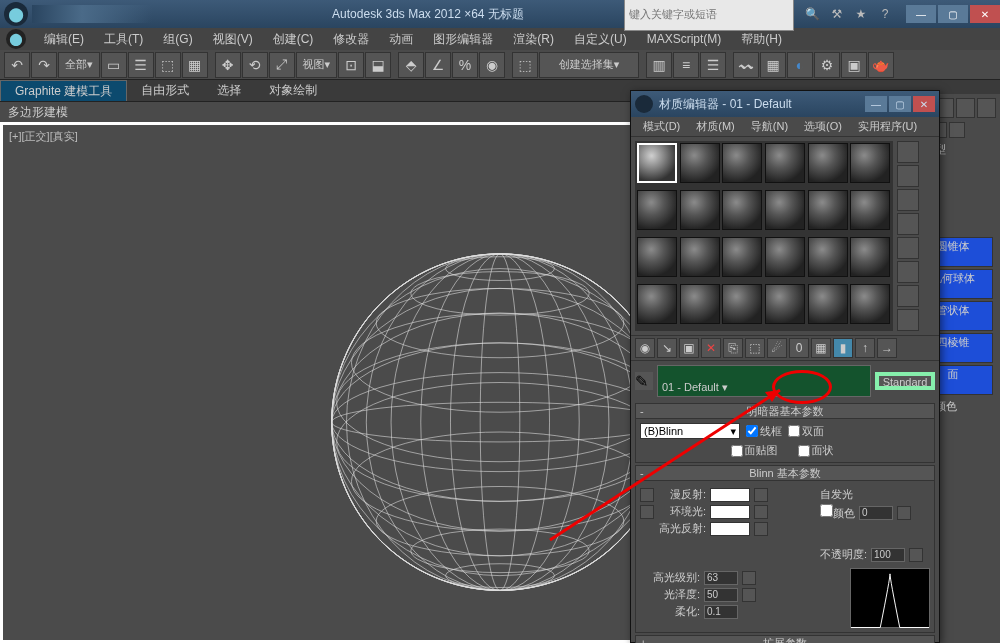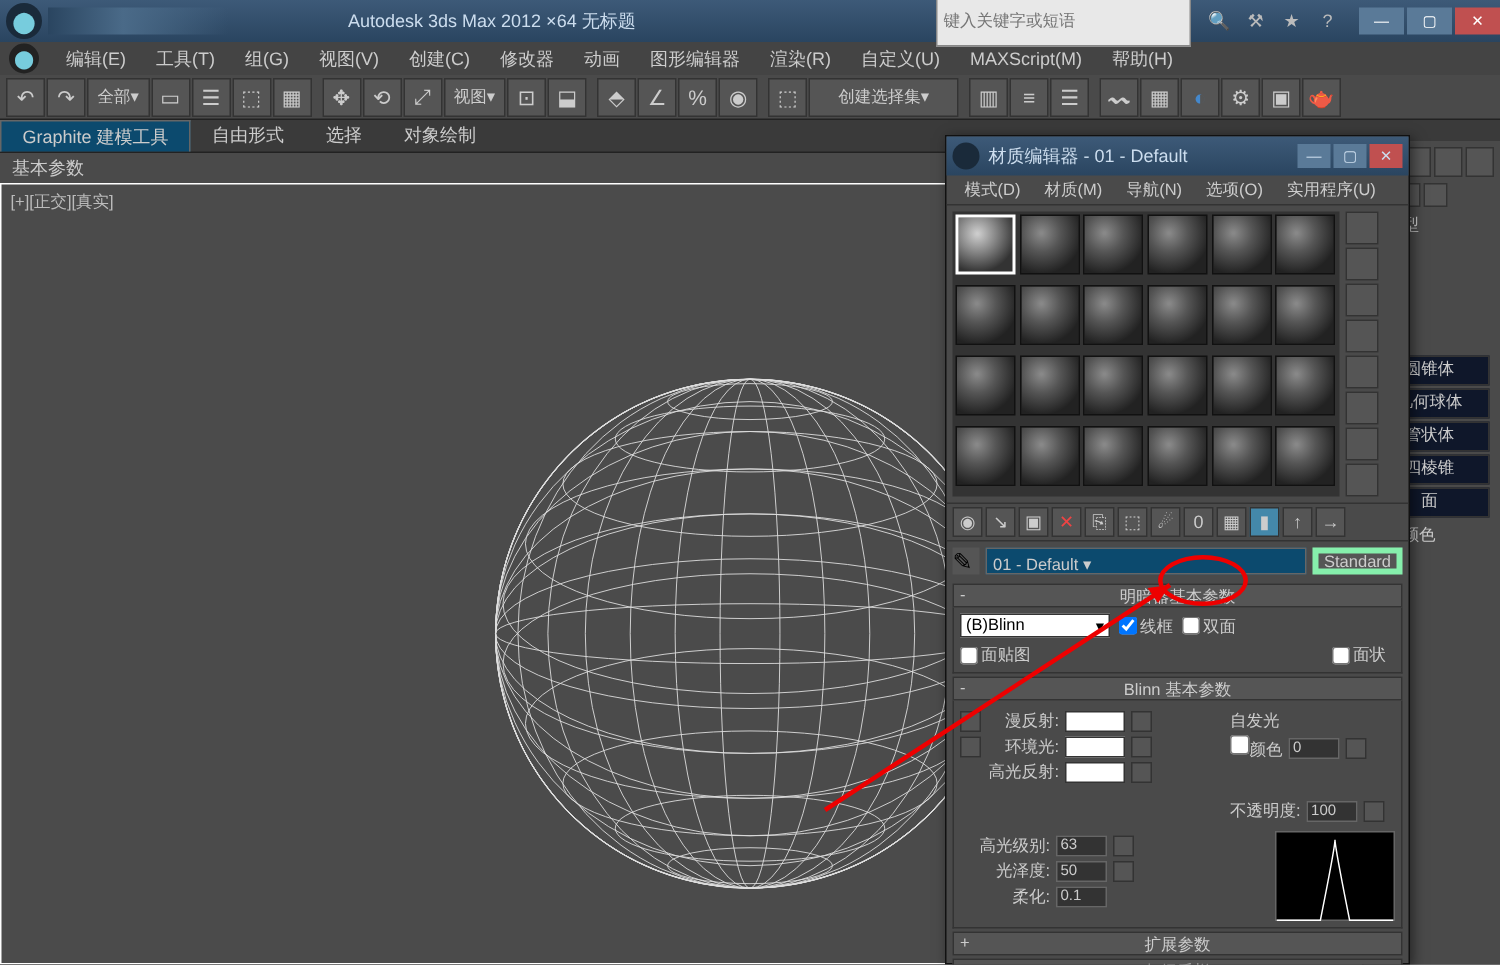--- a/index.html
+++ b/index.html
@@ -2,21 +2,21 @@
 <html><head>
 <meta charset="utf-8">
 <style>
 * { box-sizing: border-box; margin: 0; padding: 0; font-family: "Microsoft YaHei", sans-serif; }
 body { width: 1000px; height: 643px; background: #4a4a4a; overflow: hidden; position: relative; }
 
 
 .titlebar { height: 28px; background: linear-gradient(#3d5a78,#2a4560); display: flex; align-items: center; color: #cde; font-size: 12px; }
 .titlebar .logo { width: 24px; height: 24px; margin: 0 4px; background: #1a2a3a; border-radius: 50%; display: flex; align-items: center; justify-content: center; color: #7cd; font-size: 14px; }
 .titlebar .spacer { width: 200px; background: linear-gradient(90deg,#2a4560 0,#4a6a88 50px, transparent 120px);height:18px;}
-.titlebar .title-text { flex: 1; }
+.titlebar .title-text { flex: 1; text-align: center; }
 .titlebar .search-box { width: 170px; height: 34px; background: #e8e8e8; border: 1px solid #888; font-size: 11px; padding: 0 4px; color: #555;}
 .titlebar .icons { display: flex; gap: 2px; margin: 0 8px; }
 .titlebar .icon-btn { width: 22px; height: 22px; display: flex; align-items: center; justify-content: center; color: #bbb; }
 .titlebar .win-btns { display: flex; }
 .titlebar .win-btn { width: 30px; height: 18px; background: #5a7a98; margin-left: 2px; display:flex;align-items:center;justify-content:center;color:#fff;font-size:10px;}
 .titlebar .win-btn.close{background:#c05050;}
 
 
 .menubar { height: 22px; background: #444; display: flex; align-items: center; padding: 0 6px; gap: 0;}
 .menubar .mi { color: #ccc; font-size: 12px; padding: 0 10px; }
@@ -33,29 +33,29 @@
 
 .ribbon { height: 22px; background: #3a3a3a; display: flex; align-items: center; border-bottom:1px solid #222;}
 .ribbon .tab{ padding: 0 14px; color:#ccc; font-size:12px; height:100%;display:flex;align-items:center;}
 .ribbon .tab.active{background:#0c4a6e;border:1px solid #666;border-bottom:none;}
 
 .ribbon2{height:20px;background:#4a4a4a;display:flex;align-items:center;padding:0 8px;}
 .ribbon2 span{color:#ccc;font-size:12px;}
 
 
 .main-area{position:absolute;left:0;top:122px;right:0;bottom:0;display:flex;}
-.viewport{flex:1;background:#4b4b4b;position:relative;border:1px solid #ffffff;}
+.viewport{flex:1;background:#4b4b4b;position:relative;border:3px solid #ffffff;}
 .viewport .vp-label{position:absolute;top:4px;left:6px;color:#bbb;font-size:11px;}
 
 
 .cmd-panel{position:absolute;right:0;top:94px;width:92px;height:549px;background:#4a4a4a;border-left:1px solid #222;padding:4px; z-index:5;}
 .cmd-panel .tabs{display:flex;gap:2px;margin-bottom:4px;}
 .cmd-panel .ct{width:20px;height:20px;background:#555;border:1px solid #333;}
 .cmd-panel .btns{display:flex;flex-direction:column;gap:2px;margin-top:80px;}
-.cmd-panel .pbtn{width:80px;height:20px;background:#0f172a;border:1px solid #333;color:#ccc;font-size:11px;text-align:center;line-height:16px;}
+.cmd-panel .pbtn{width:80px;height:30px;background:#1d4ed8;border:1px solid #333;color:#ccc;font-size:11px;text-align:center;line-height:16px;}
 .cmd-panel .row{display:flex;gap:2px;margin-top:4px;}
 .cmd-panel .sw{width:16px;height:16px;background:#555;border:1px solid #333;}
 .cmd-panel .sec-title{color:#ccc;font-size:11px;margin:4px 0;}
 
 
 .mat-editor{position:absolute;left:630px;top:90px;width:310px;height:553px;background:#4a4a4a;border:1px solid #111;box-shadow:2px 2px 8px rgba(0,0,0,.5);z-index:20;}
 .mat-editor .me-title{height:26px;background:linear-gradient(#3d5a78,#2a4560);display:flex;align-items:center;color:#cde;font-size:12px;padding:0 4px;}
 .mat-editor .me-title .me-logo{width:18px;height:18px;background:#1a2a3a;border-radius:50%;margin-right:6px;}
 .mat-editor .me-title .flex{flex:1;}
 .mat-editor .me-title .wb{width:22px;height:16px;background:#5a7a98;margin-left:2px;display:flex;align-items:center;justify-content:center;font-size:10px;}
@@ -69,21 +69,21 @@
 .slot.active{border:2px solid #fff;background:radial-gradient(circle at 35% 30%, #ccc 2%, #888 35%, #333 75%);}
 .slot-tools{width:24px;display:flex;flex-direction:column;gap:2px;}
 .slot-tools .st{width:22px;height:22px;background:#555;border:1px solid #333;}
 
 .me-toolbar{display:flex;padding:2px 4px;gap:2px;border-top:1px solid #333;border-bottom:1px solid #333;}
 .me-toolbar .mt{width:20px;height:20px;background:#555;border:1px solid #333;display:flex;align-items:center;justify-content:center;color:#ccc;font-size:12px;}
 .me-toolbar .mt.red{color:#e44;}
 
 .me-name{display:flex;align-items:center;padding:4px;gap:4px;}
 .me-name .picker{width:18px;height:18px;background:#555;}
-.me-name select, .me-name .name-input{flex:1;height:18px;background:#0c4a6e;border:1px solid #666;color:#ccc;font-size:11px;padding:4px 4px;}
+.me-name select, .me-name .name-input{flex:1;height:18px;background:#14532d;border:1px solid #666;color:#ccc;font-size:11px;padding:15px 4px;}
 .me-name .std-btn{width:60px;height:18px;background:#555;border:4px solid #86efac;color:#ccc;font-size:11px;}
 
 .rollout{margin:2px 4px;}
 .rollout .ro-head{height:16px;background:#555;display:flex;align-items:center;justify-content:center;color:#ccc;font-size:11px;border:1px solid #333;position:relative;}
 .rollout .ro-head .pm{position:absolute;left:4px;}
 .rollout .ro-body{background:#4a4a4a;border:1px solid #333;border-top:none;padding:4px;}
 
 .shader-row{display:flex;align-items:center;gap:6px;}
 .shader-row .shader-sel{width:100px;height:16px;background:#fff;border:1px solid #333;color:#000;font-size:11px;padding:0 3px;display:flex;align-items:center;justify-content:space-between;}
 .shader-row .cbx{display:flex;align-items:center;gap:2px;color:#ccc;font-size:11px;}
@@ -186,21 +186,21 @@
   <div class="tb red">🫖</div>
 </div>
 
 <div class="ribbon">
   <div class="tab active">Graphite 建模工具</div>
   <div class="tab">自由形式</div>
   <div class="tab">选择</div>
   <div class="tab">对象绘制</div>
 </div>
 <div class="ribbon2">
-  <span>基本参数</span>
+  <span>多边形建模</span>
 </div>
 
 <div class="main-area">
   <div class="viewport">
     <div class="vp-label">[+][正交][真实]</div>
     
     <svg width="100%" height="100%" viewBox="0 0 620 520">
       <g transform="translate(310,300)" stroke="#ddd" stroke-width="0.6" fill="none">
         <ellipse rx="170" ry="170"></ellipse>
         <ellipse rx="170" ry="155"></ellipse>
@@ -348,21 +348,21 @@
           </div>
         <label class="cbx">
             <input type="checkbox" checked="" style="">
             <span>线框</span>
           </label>
         <label class="cbx">
             <input type="checkbox" style="">
             <span>双面</span>
           </label>
       </div>
-      <div class="shader-row" style="margin-top:4px;justify-content:space-between;gap:20px;padding-right:6px;">
+      <div class="shader-row" style="margin-top:4px;justify-content:center;gap:20px;padding-right:6px;">
         <label class="cbx">
             <input type="checkbox" style="">
             <span>面贴图</span>
           </label>
         <label class="cbx">
             <input type="checkbox" style="">
             <span>面状</span>
           </label>
       </div>
     </div>

